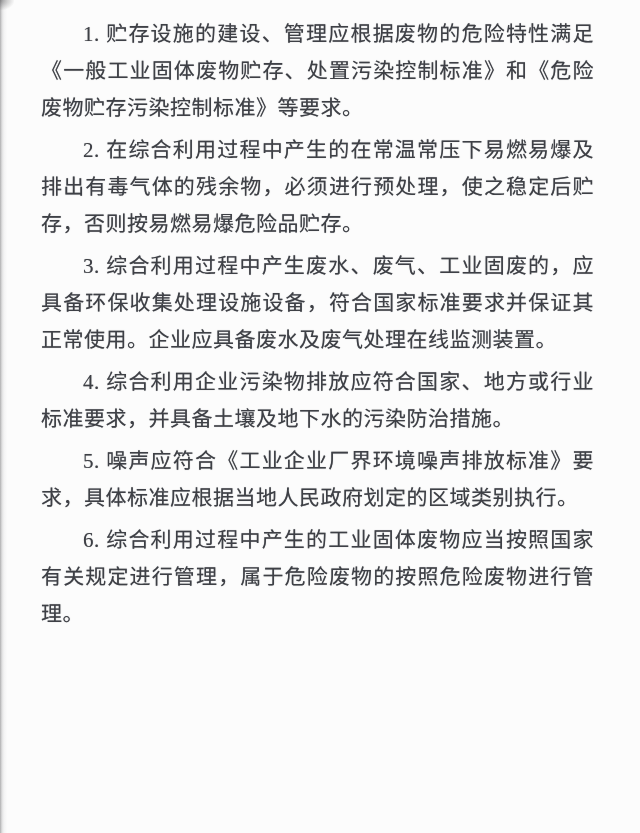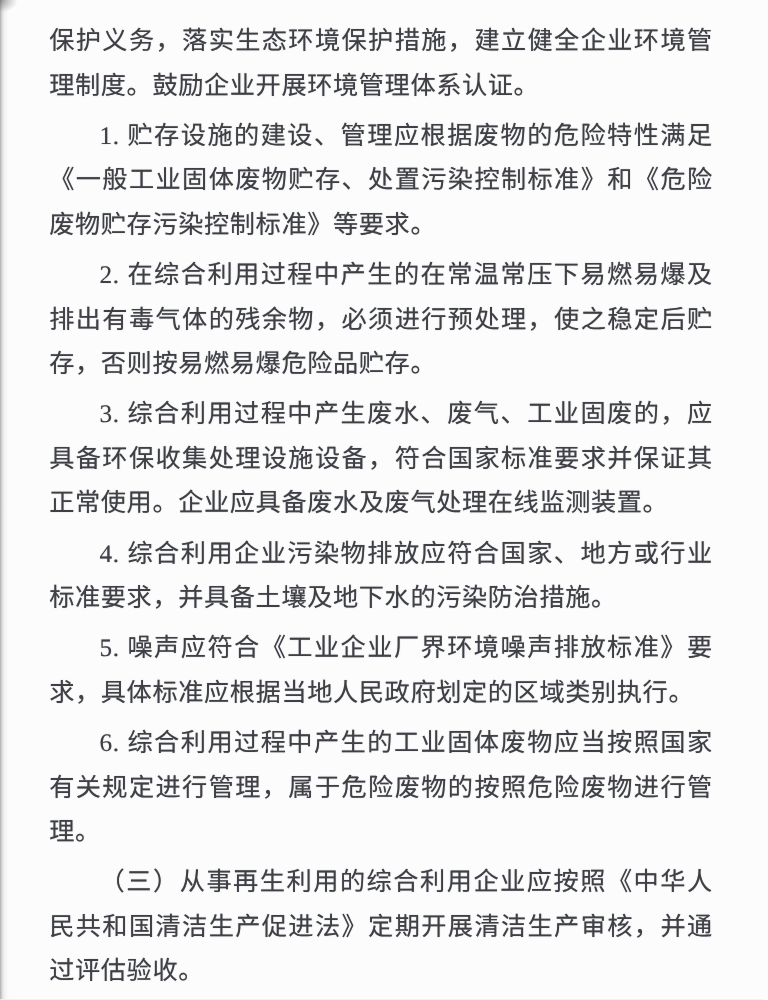--- a/index.html
+++ b/index.html
@@ -66,23 +66,21 @@
   }
 </style>
 </head>
 <body>
 
 <div class="page">
   <div class="edge-shadow"></div>
   <div class="corner-smudge"></div>
 
   <div class="content">
-    <p>保护义务，落实生态环境保护措施，建立健全企业环境管理制度。鼓励企业开展环境管理体系认证。</p>
     <p class="indent">1. 贮存设施的建设、管理应根据废物的危险特性满足《一般工业固体废物贮存、处置污染控制标准》和《危险废物贮存污染控制标准》等要求。</p>
     <p class="indent">2. 在综合利用过程中产生的在常温常压下易燃易爆及排出有毒气体的残余物，必须进行预处理，使之稳定后贮存，否则按易燃易爆危险品贮存。</p>
     <p class="indent">3. 综合利用过程中产生废水、废气、工业固废的，应具备环保收集处理设施设备，符合国家标准要求并保证其正常使用。企业应具备废水及废气处理在线监测装置。</p>
     <p class="indent">4. 综合利用企业污染物排放应符合国家、地方或行业标准要求，并具备土壤及地下水的污染防治措施。</p>
     <p class="indent">5. 噪声应符合《工业企业厂界环境噪声排放标准》要求，具体标准应根据当地人民政府划定的区域类别执行。</p>
     <p class="indent">6. 综合利用过程中产生的工业固体废物应当按照国家有关规定进行管理，属于危险废物的按照危险废物进行管理。</p>
-    <p class="indent">（三）从事再生利用的综合利用企业应按照《中华人民共和国清洁生产促进法》定期开展清洁生产审核，并通过评估验收。</p>
 
   </div>
 </div>
 
 </body></html>

